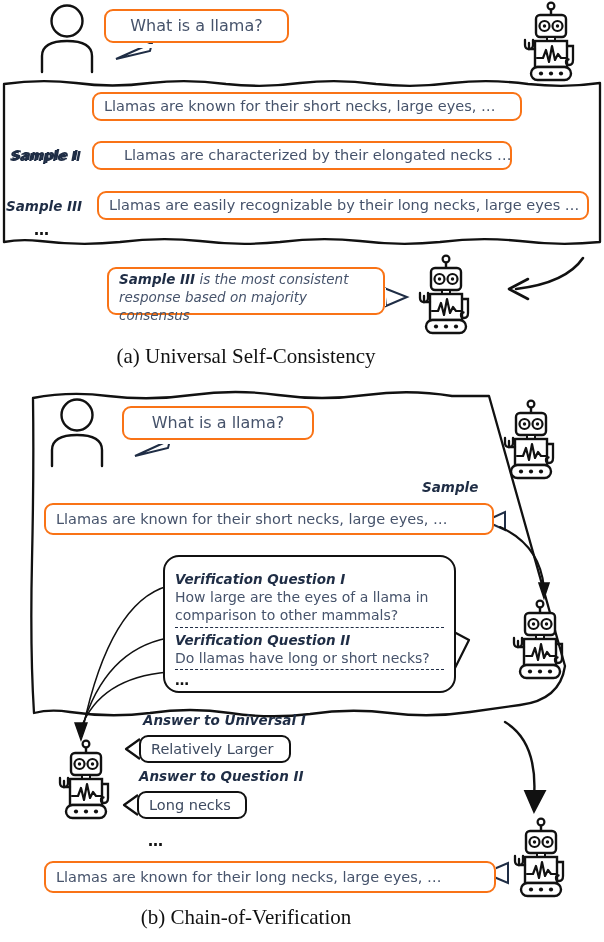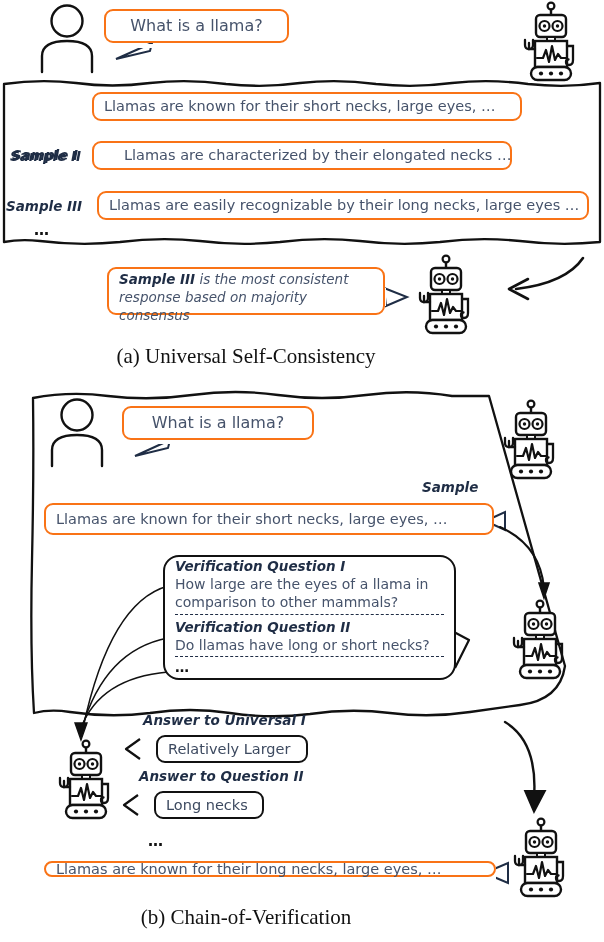--- a/index.html
+++ b/index.html
@@ -18,21 +18,21 @@
     display:flex;align-items:center;
     border:2px solid #f97316;
     border-radius:9px;
     background:#ffffff;
     color:#46536b;
     font-size:14.5px;
     line-height:1.25;
     padding:3px 10px;
     white-space:nowrap;
   }
-  .bubble.blackline{border-color:#111111;color:#3d4a60;margin-left:17px;}
+  .bubble.blackline{border-color:#111111;color:#3d4a60;}
   .label{
     position:absolute;
     font-weight:bold;font-style:italic;
     color:#1f2d45;
     font-size:13.5px;
     white-space:nowrap;
   }
   .dots{
     position:absolute;
     color:#111;
@@ -46,21 +46,21 @@
     font-family:"Liberation Serif", serif;
     font-size:21px;
     color:#111111;
   }
   .vq-box{
     position:absolute;
     box-sizing:border-box;
     border:2.2px solid #111111;
     border-radius:16px;
     background:#fff;
-    padding:0 10px 4px 10px;
+    padding:13px 10px 4px 10px;
   }
   .vq-head{
     font-weight:bold;font-style:italic;color:#1f2d45;font-size:13.5px;
     line-height:1.35;
   }
   .vq-body{
     color:#46536b;font-size:14px;line-height:1.3;
   }
   .vq-sep{
     border:0;border-top:1.6px dashed #1f2d45;margin:2px 0 3px 0;
@@ -242,19 +242,19 @@
     <span>Relatively Larger</span>
   </div>
 
   <div class="label" style="left:139px;top:768px;">Answer to Question II</div>
   <div class="bubble blackline" style="left:137px;top:791px;width:110px;height:28px;border-color:#111;">
     <span>Long necks</span>
   </div>
 
   <div class="dots" style="left:148px;top:832px;">…</div>
 
-  <div class="bubble" style="left:44px;top:861px;width:452px;height:16px;">
+  <div class="bubble" style="left:44px;top:861px;width:452px;height:32px;">
     <span>Llamas are known for their long necks, large eyes, …</span>
   </div>
 
   <div class="caption" style="top:905px;">(b) Chain-of-Verification</div>
 
 </div>
 
 </body></html>

